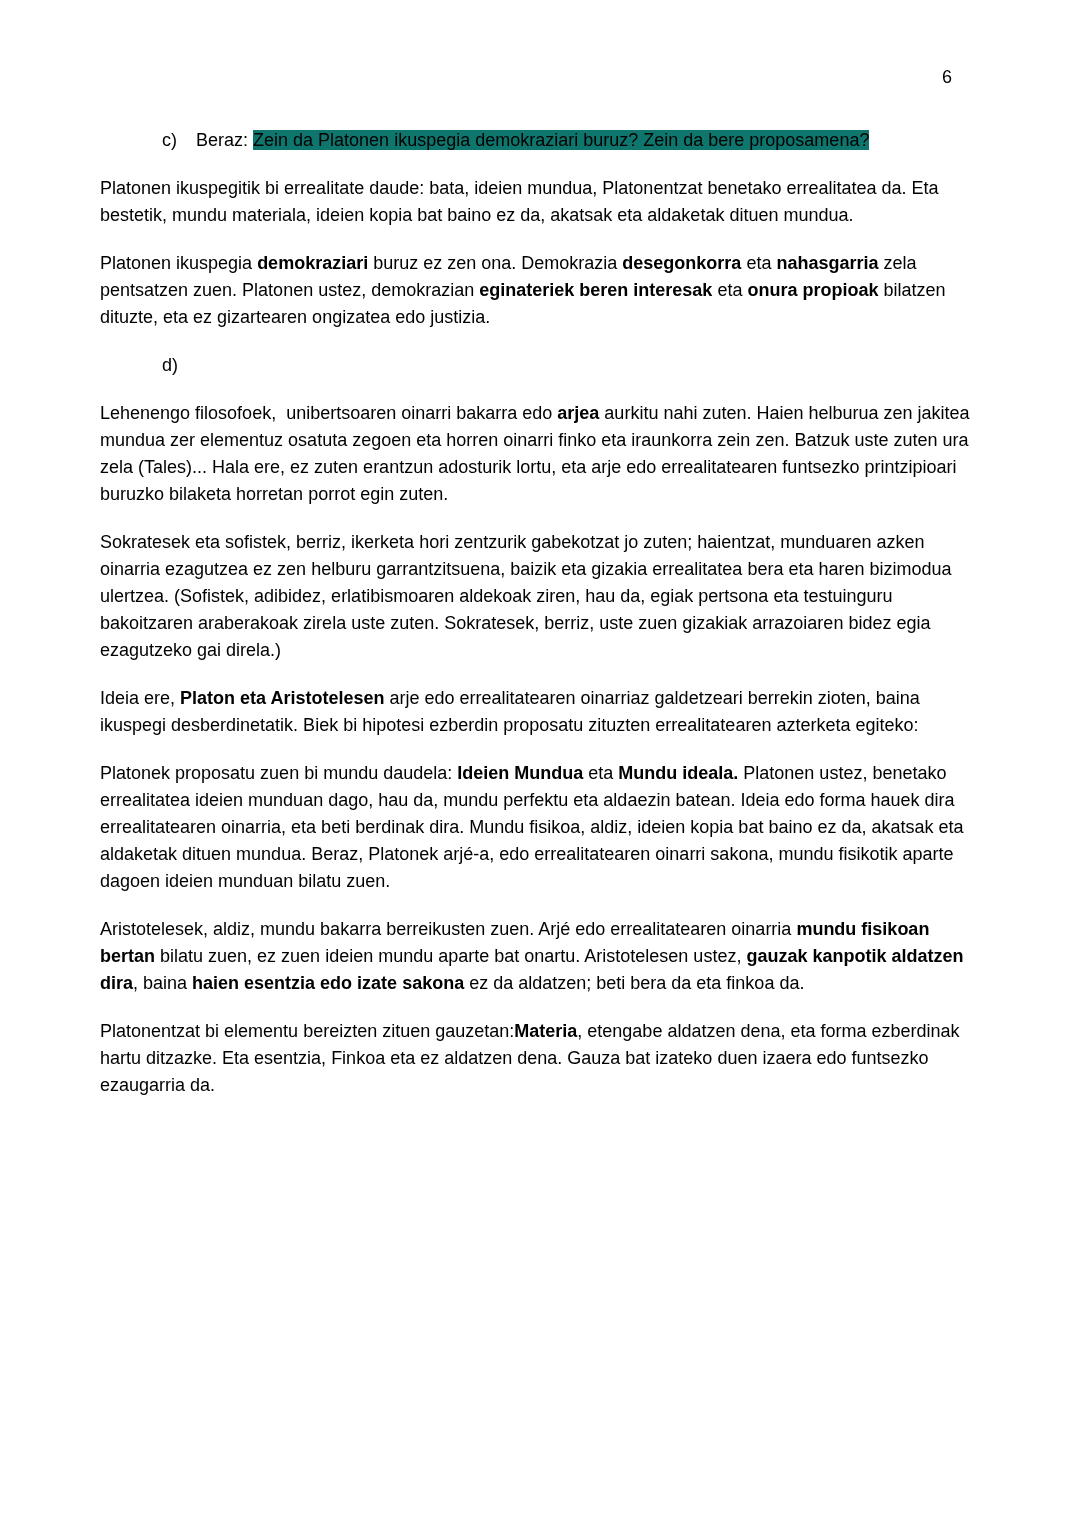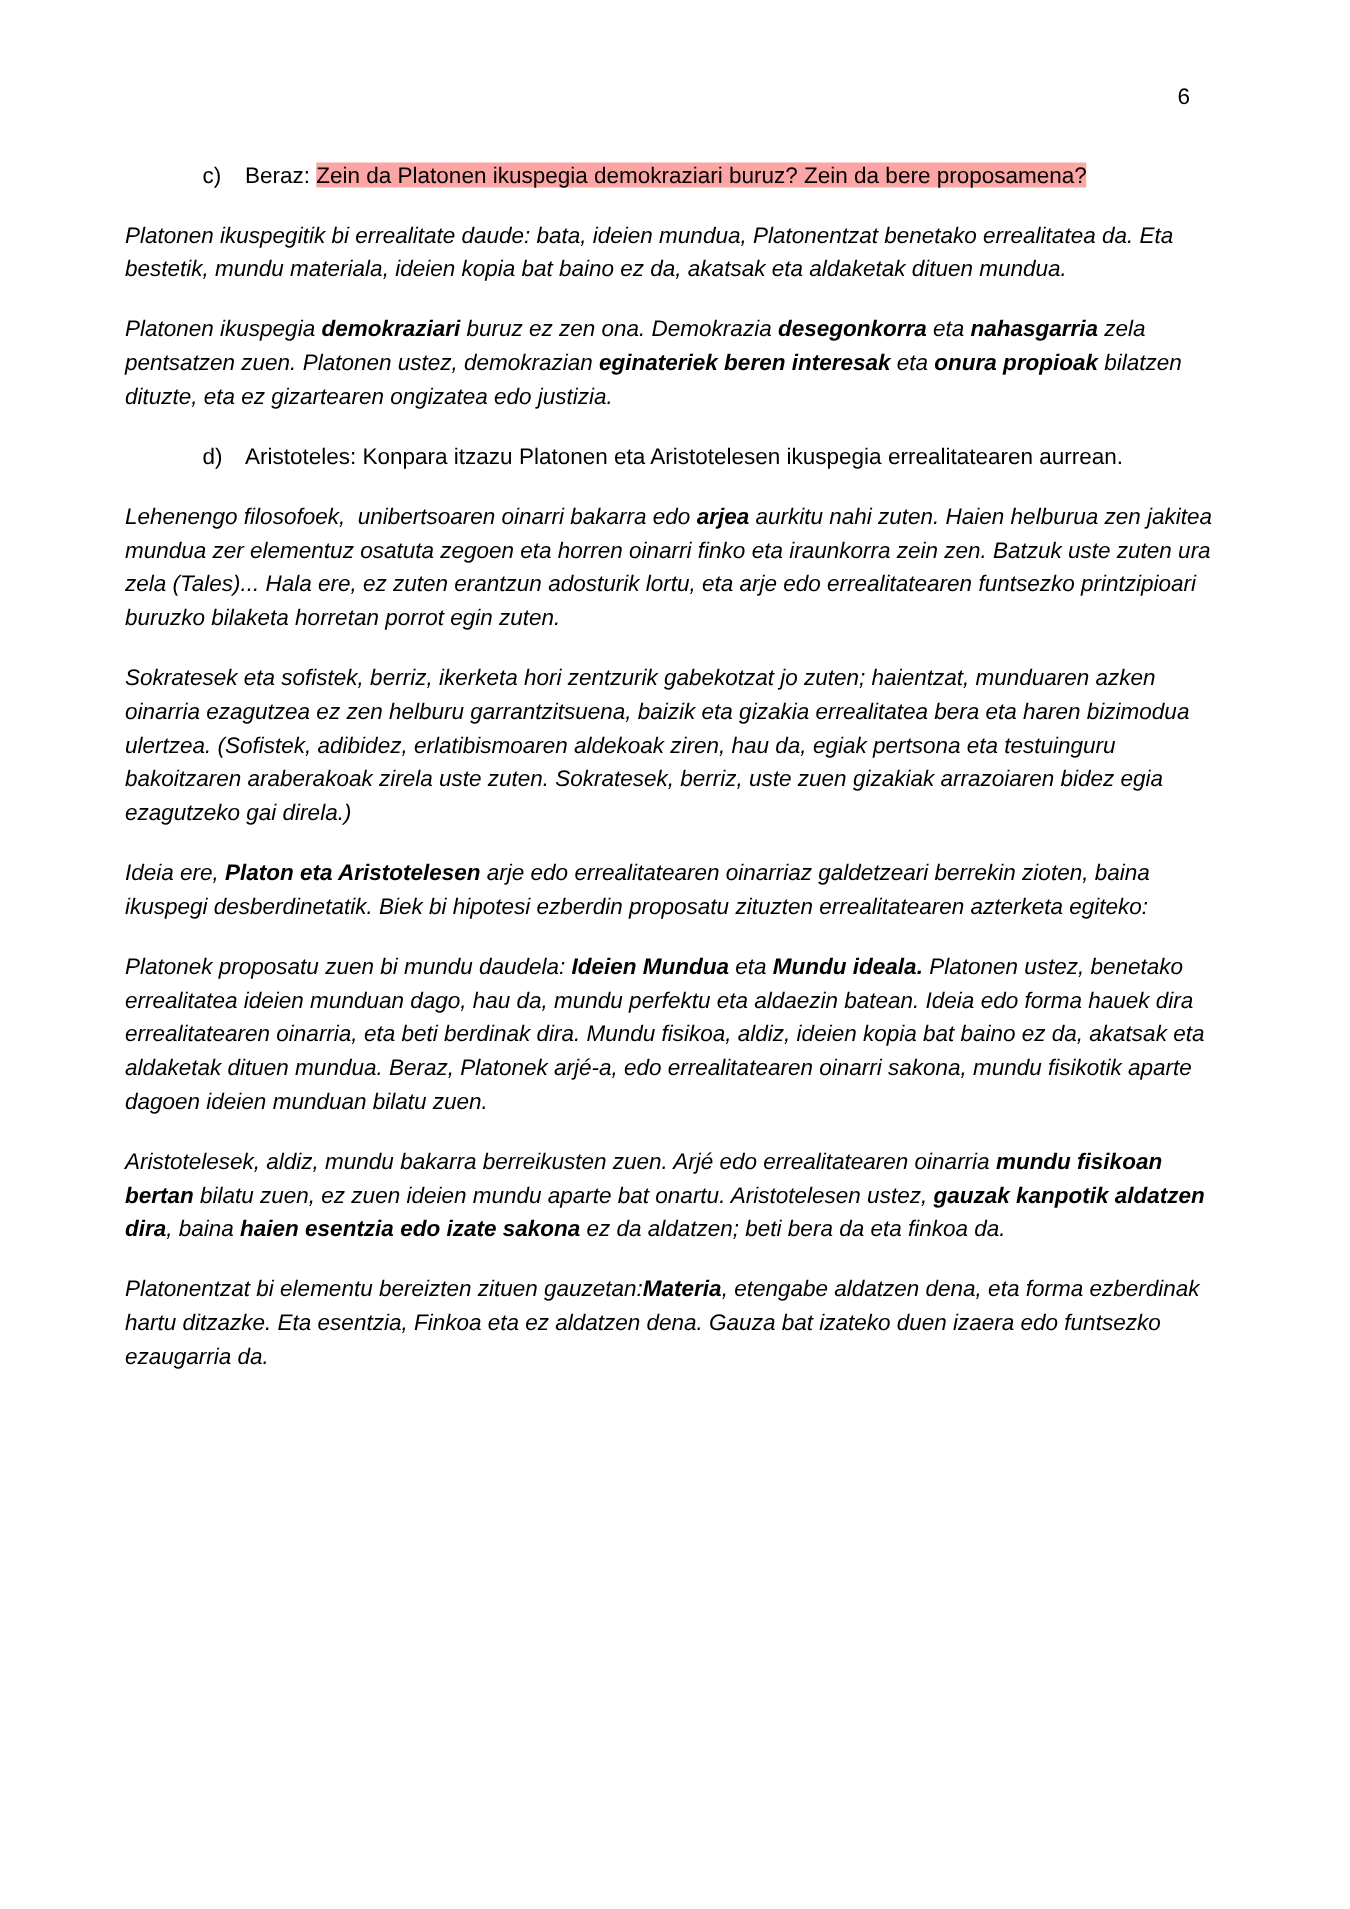--- a/index.html
+++ b/index.html
@@ -28,21 +28,20 @@
   .doc-body {
     position: absolute;
     top: 127px;
     left: 100px;
     width: 872px;
   }
 
   .para {
     margin: 0 0 21px 0;
     white-space: pre-wrap;
-    font-style: italic;
   }
 
   .li {
     display: flex;
     padding-left: 62px;
     margin: 0 0 21px 0;
   }
   .li .marker {
     flex: 0 0 34px;
     width: 34px;
@@ -56,27 +55,26 @@
   .run-hl {  }
 </style>
 </head>
 <body>
 
 <div class="page">
   <div class="page-number">6</div>
   <div class="doc-body">
       <div class="li">
         <span class="marker">c)</span>
-        <div class="li-text"><span>Beraz: </span><span class="run-hl" style="background: #fca5a5;">Zein da Platonen ikuspegia demokraziari buruz? Zein da bere proposamena?</span></div>
+        <div class="li-text"><span>Beraz: </span><span class="run-hl" style="background: #0f766e;">Zein da Platonen ikuspegia demokraziari buruz? Zein da bere proposamena?</span></div>
       </div>
       <p class="para"><span>Platonen ikuspegitik bi errealitate daude: bata, ideien mundua, Platonentzat benetako errealitatea da. Eta bestetik, mundu materiala, ideien kopia bat baino ez da, akatsak eta aldaketak dituen mundua.</span></p>
       <p class="para"><span>Platonen ikuspegia </span><span class="run-bold">demokraziari</span><span> buruz ez zen ona. Demokrazia </span><span class="run-bold">desegonkorra</span><span> eta </span><span class="run-bold">nahasgarria</span><span> zela pentsatzen zuen. Platonen ustez, demokrazian </span><span class="run-bold">eginateriek beren interesak</span><span> eta </span><span class="run-bold">onura propioak</span><span> bilatzen dituzte, eta ez gizartearen ongizatea edo justizia.</span></p>
       <div class="li">
         <span class="marker">d)</span>
-        <div class="li-text"><span>Aristoteles: Konpara itzazu Platonen eta Aristotelesen ikuspegia errealitatearen aurrean.</span></div>
       </div>
       <p class="para"><span>Lehenengo filosofoek,  unibertsoaren oinarri bakarra edo </span><span class="run-bold">arjea</span><span> aurkitu nahi zuten. Haien helburua zen jakitea mundua zer elementuz osatuta zegoen eta horren oinarri finko eta iraunkorra zein zen. Batzuk uste zuten ura zela (Tales)... Hala ere, ez zuten erantzun adosturik lortu, eta arje edo errealitatearen funtsezko printzipioari buruzko bilaketa horretan porrot egin zuten.</span></p>
       <p class="para"><span>Sokratesek eta sofistek, berriz, ikerketa hori zentzurik gabekotzat jo zuten; haientzat, munduaren azken oinarria ezagutzea ez zen helburu garrantzitsuena, baizik eta gizakia errealitatea bera eta haren bizimodua ulertzea. (Sofistek, adibidez, erlatibismoaren aldekoak ziren, hau da, egiak pertsona eta testuinguru bakoitzaren araberakoak zirela uste zuten. Sokratesek, berriz, uste zuen gizakiak arrazoiaren bidez egia ezagutzeko gai direla.)</span></p>
       <p class="para"><span>Ideia ere, </span><span class="run-bold">Platon eta Aristotelesen</span><span> arje edo errealitatearen oinarriaz galdetzeari berrekin zioten, baina ikuspegi desberdinetatik. Biek bi hipotesi ezberdin proposatu zituzten errealitatearen azterketa egiteko:</span></p>
       <p class="para"><span>Platonek proposatu zuen bi mundu daudela: </span><span class="run-bold">Ideien Mundua</span><span> eta </span><span class="run-bold">Mundu ideala.</span><span> Platonen ustez, benetako errealitatea ideien munduan dago, hau da, mundu perfektu eta aldaezin batean. Ideia edo forma hauek dira errealitatearen oinarria, eta beti berdinak dira. Mundu fisikoa, aldiz, ideien kopia bat baino ez da, akatsak eta aldaketak dituen mundua. Beraz, Platonek arjé-a, edo errealitatearen oinarri sakona, mundu fisikotik aparte dagoen ideien munduan bilatu zuen.</span></p>
       <p class="para"><span>Aristotelesek, aldiz, mundu bakarra berreikusten zuen. Arjé edo errealitatearen oinarria </span><span class="run-bold">mundu fisikoan bertan</span><span> bilatu zuen, ez zuen ideien mundu aparte bat onartu. Aristotelesen ustez, </span><span class="run-bold">gauzak kanpotik aldatzen dira</span><span>, baina </span><span class="run-bold">haien esentzia edo izate sakona</span><span> ez da aldatzen; beti bera da eta finkoa da.</span></p>
       <p class="para"><span>Platonentzat bi elementu bereizten zituen gauzetan:</span><span class="run-bold">Materia</span><span>, etengabe aldatzen dena, eta forma ezberdinak hartu ditzazke. Eta esentzia, Finkoa eta ez aldatzen dena. Gauza bat izateko duen izaera edo funtsezko ezaugarria da.</span></p>
     </div>
 </div>
 

